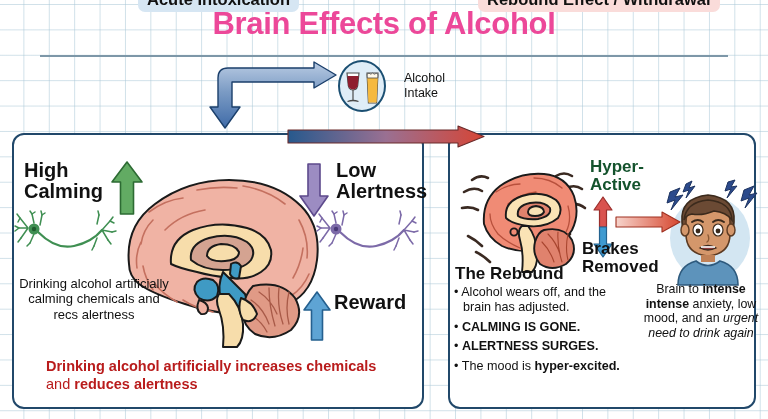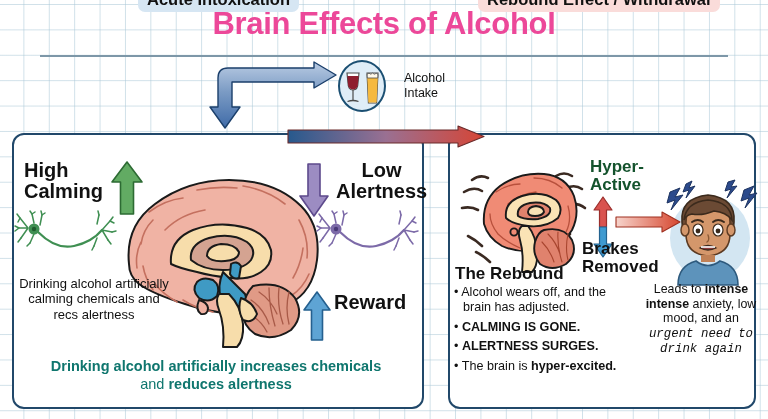--- a/index.html
+++ b/index.html
@@ -64,30 +64,30 @@
   }
   #head-left  { left:138px; background:#d6e6f3; }
   #head-right { left:478px; background:#fadcda; }
 
   
   #connector { position:absolute; left:288px; top:126px; z-index:5; }
 
   
   .lbl { position:absolute; font-weight:bold; color:#111; line-height:1.04; z-index:5; }
   #lbl-high   { left:24px;  top:160px; font-size:20px; text-align:left; }
-  #lbl-low    { left:336px; top:160px; font-size:20px; text-align:center; }
+  #lbl-low    { left:336px; top:160px; font-size:20px; text-align:left; }
   #lbl-reward { left:334px; top:292px; font-size:20px; text-align:left; }
 
   #txt-left {
     position:absolute; left:18px; top:276px; width:152px; z-index:5;
     font-size:13px; line-height:1.18; text-align:center; color:#111;
   }
   #txt-bottom {
     position:absolute; left:46px; top:358px; width:340px; z-index:5;
-    font-size:14.5px; line-height:1.22; text-align:center; color:#0f766e;
+    font-size:14.5px; line-height:1.22; text-align:left; color:#b91c1c;
     font-weight:bold;
   }
   #txt-bottom .reg { font-weight:normal; }
 
   
   #lbl-hyper  { position:absolute; left:590px; top:158px; font-size:17px; font-weight:bold; line-height:1.04; z-index:5; color:#14532d; }
   #lbl-brakes { position:absolute; left:582px; top:240px; font-size:17px; font-weight:bold; line-height:1.04; z-index:5; color:#111; }
   #lbl-rebound{ position:absolute; left:455px; top:264px; font-size:17px; font-weight:bold; z-index:5; color:#111; }
 
   #bullets { position:absolute; left:454px; top:285px; width:182px; z-index:5; }
@@ -95,21 +95,21 @@
     list-style:none; font-size:12.6px; line-height:1.2; color:#111;
     margin-bottom:4.5px; padding-left:9px; text-indent:-9px;
   }
   #bullets li b { font-weight:bold; }
 
   #leads {
     position:absolute; left:642px; top:282px; width:118px; z-index:5;
     font-size:12.4px; line-height:1.17; text-align:center; color:#111;
   }
   #leads b { font-weight:bold; }
-  #leads i { font-style:italic;font-family:Liberation Mono, monospace; }
+  #leads i { font-style:italic; }
 
   svg { display:block; overflow:visible; }
 </style>
 </head>
 <body>
 
 <div id="grid"></div>
 <div id="rule"></div>
 
 <div id="title">Brain Effects of Alcohol</div>
@@ -376,18 +376,18 @@
     <path d="M22,107 Q22,88 40,83 Q52,92 64,83 Q82,88 82,107 Z" fill="#5d93bb" stroke="#2e5a7d" stroke-width="1.6"></path>
   </svg>
 </div>
 
 <div id="lbl-rebound">The Rebound</div>
 
 <ul id="bullets">
   <li>• <span>Alcohol wears off, and the brain has adjusted.</span></li>
   <li>• <b>CALMING IS GONE.</b></li>
   <li>• <b>ALERTNESS SURGES.</b></li>
-  <li>• <span>The brain is </span><b>hyper-excited.</b></li>
+  <li>• <span>The mood is </span><b>hyper-excited.</b></li>
 </ul>
 
 <div id="leads">
-  <span>Leads to </span><b>intense</b><br><b>intense</b><span> anxiety, low mood, and an </span><i>urgent need to drink again</i>
+  <span>Brain to </span><b>intense</b><br><b>intense</b><span> anxiety, low mood, and an </span><i>urgent need to drink again</i>
 </div>
 
 </body></html>

